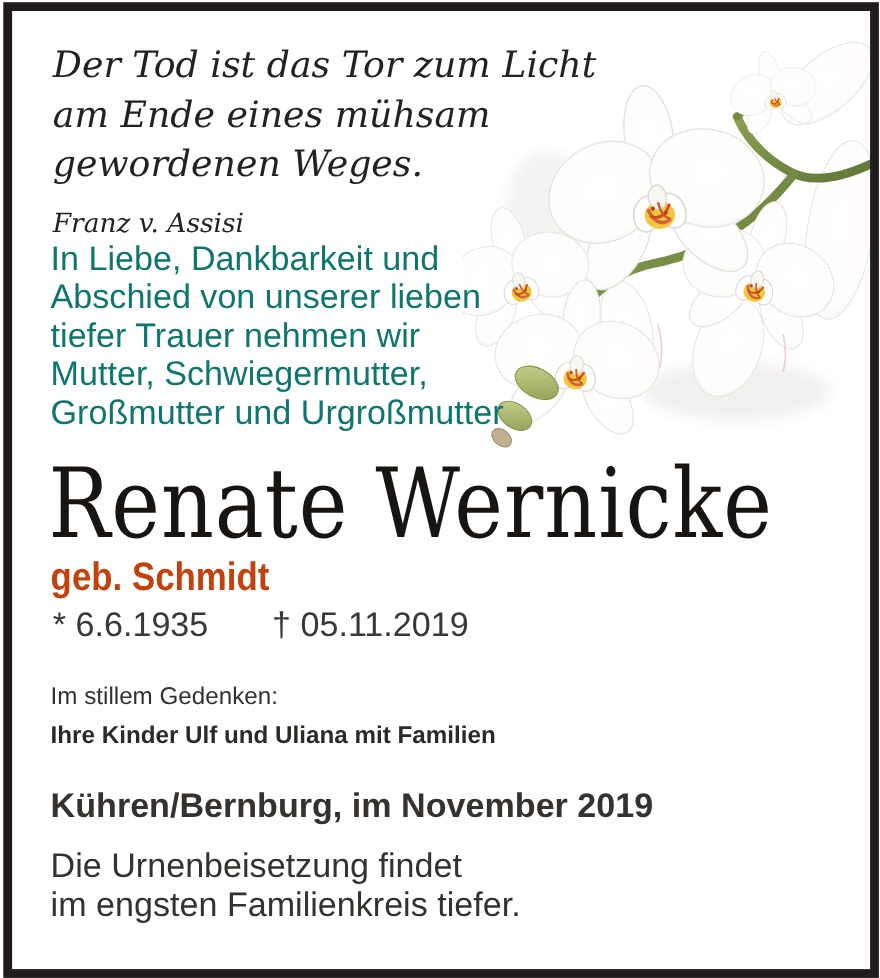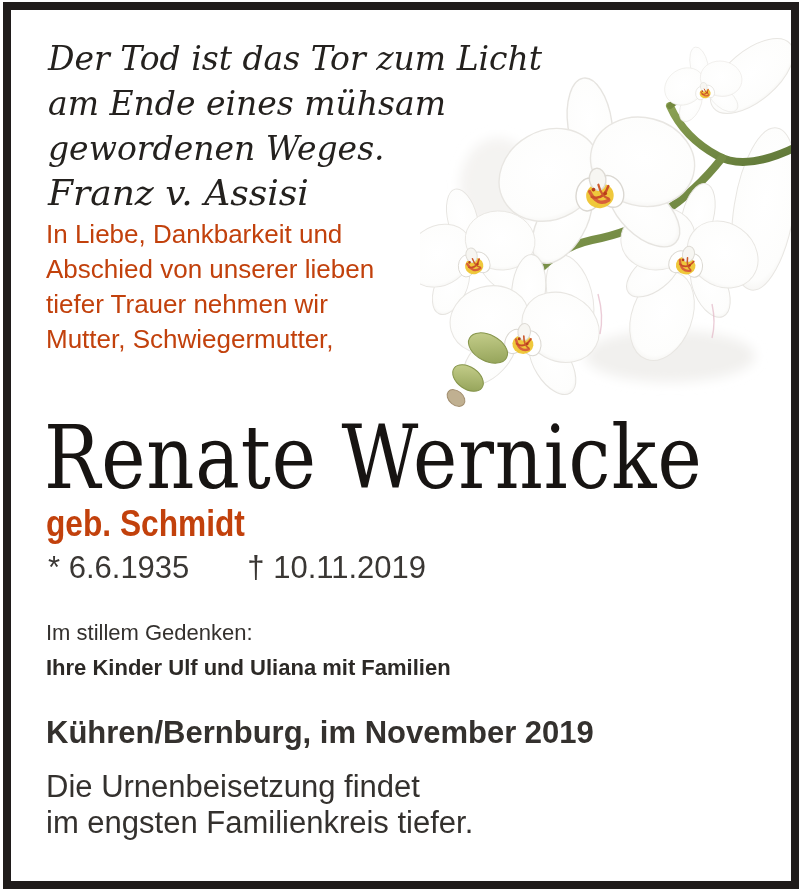--- a/index.html
+++ b/index.html
@@ -20,27 +20,27 @@
   }
   .quote{
     position:absolute;left:48px;top:36px;z-index:3;
     font-family:"DejaVu Serif","Liberation Serif",serif;
     font-style:italic;
     font-size:33px;line-height:45px;
     color:#24211e;
     white-space:nowrap;
   }
   .quote .attribution{
-    font-size:36px;line-height:40px;
-    margin-top:2px;
+    font-size:24px;line-height:40px;
+    margin-top:12px;
   }
   .intro{
     position:absolute;left:46px;top:217px;z-index:3;
-    font-size:26px;line-height:35px;
-    color:#c2410c;
+    font-size:31px;line-height:35px;
+    color:#0f766e;
     white-space:nowrap;
   }
   .name-block{
     position:absolute;left:44px;top:414px;z-index:3;
     color:#171412;
   }
   .name{
     display:inline-block;
     font-family:"DejaVu Serif","Liberation Serif",serif;
     font-size:88px;line-height:1;
@@ -162,31 +162,32 @@
     <div>am Ende eines mühsam</div>
     <div>gewordenen Weges.</div>
     <div class="attribution">Franz v. Assisi</div>
   </div>
 
   <div class="intro">
     <div>In Liebe, Dankbarkeit und</div>
     <div>Abschied von unserer lieben</div>
     <div>tiefer Trauer nehmen wir</div>
     <div>Mutter, Schwiegermutter,</div>
+    <div>Großmutter und Urgroßmutter</div>
   </div>
 
   <div class="name-block">
     <span class="name">Renate Wernicke</span>
   </div>
   <div class="birth-name">
     <span>geb. Schmidt</span>
   </div>
 
   <div class="dates">
-    <span class="birth">* 6.6.1935</span><span class="death">† 10.11.2019</span>
+    <span class="birth">* 6.6.1935</span><span class="death">† 05.11.2019</span>
   </div>
 
   <div class="memorial">
     <div>Im stillem Gedenken:</div>
     <div class="names">Ihre Kinder Ulf und Uliana mit Familien</div>
   </div>
 
   <div class="place-date">Kühren/Bernburg, im November 2019</div>
 
   <div class="funeral">

